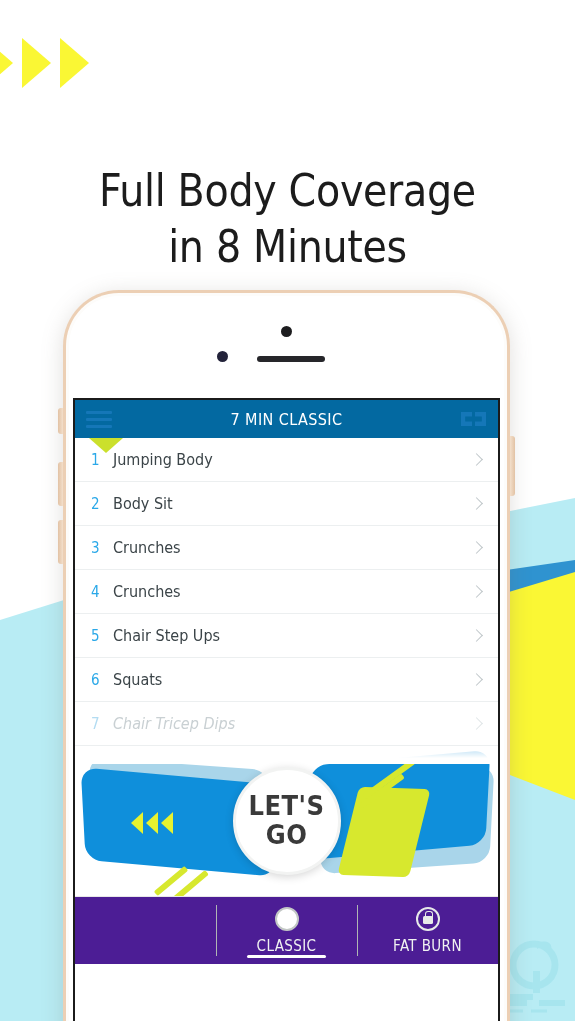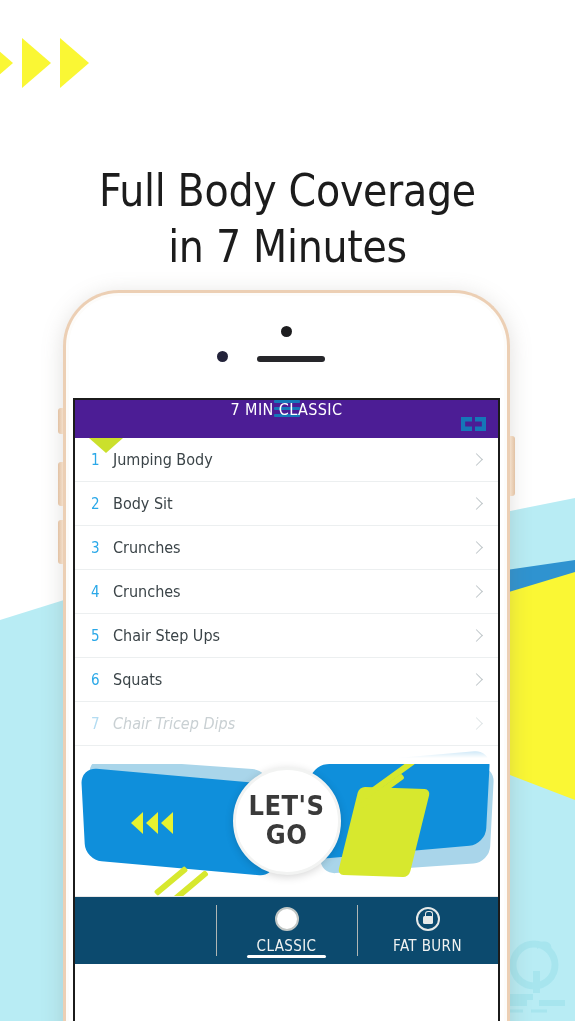--- a/index.html
+++ b/index.html
@@ -92,24 +92,23 @@
     background:#ffffff;
     overflow:hidden;
     border-left:2px solid #1b1b1b;
     border-right:2px solid #1b1b1b;
     border-top:2px solid #1b1b1b;
   }
 
   
   .appbar {
     position:relative; height:38px;
-    background:#4c1d95;
+    background:#0369a1;
     display:flex; align-items:center;
     padding:0 11px;
-    flex-direction:column;
   }
   .hamburger { width:26px; display:flex; flex-direction:column; gap:4px; cursor:pointer; }
   .hamburger i { display:block; height:3px; background:#1577b8; border-radius:1px; }
   .appbar-title {
     position:absolute; left:0; right:0; text-align:center;
     font-family:"DejaVu Sans Condensed","Liberation Sans", sans-serif;
     font-size:16px; color:#ffffff; letter-spacing:0.4px;
     pointer-events:none;
   }
   .cast-icon {
@@ -217,21 +216,21 @@
     display:flex; flex-direction:column; align-items:center; justify-content:center;
     z-index:8; cursor:pointer;
   }
   .letsgo span {
     font-family:"DejaVu Sans Condensed","Liberation Sans", sans-serif;
     font-size:27px; line-height:1.07; color:#3a3a3a; letter-spacing:0.5px;
   }
 
   
   .tabbar {
-    display:flex; height:68px; background:#0c4a6e;
+    display:flex; height:68px; background:#4c1d95;
     border-top:1px solid #e8e8e8;
   }
   .tab {
     flex:1; position:relative;
     display:flex; flex-direction:column; align-items:center; justify-content:center;
     gap:6px; cursor:pointer;
   }
   .tab + .tab::before {
     content:""; position:absolute; left:0; top:8px; bottom:8px;
     width:1px; background:#b0b6b4;
@@ -287,21 +286,21 @@
 </svg>
 
 <div class="chevrons">
   <div class="chev"></div>
   <div class="chev"></div>
   <div class="chev"></div>
 </div>
 
 <div class="headline">
   <div>Full Body Coverage</div>
-  <div>in 7 Minutes</div>
+  <div>in 8 Minutes</div>
 </div>
 
 <div class="phone">
   <div class="phone-body"></div>
   <div class="phone-inner-sheen"></div>
 
   <div class="btn-side btn-silent"></div>
   <div class="btn-side btn-volup"></div>
   <div class="btn-side btn-voldn"></div>
   <div class="btn-right"></div>

